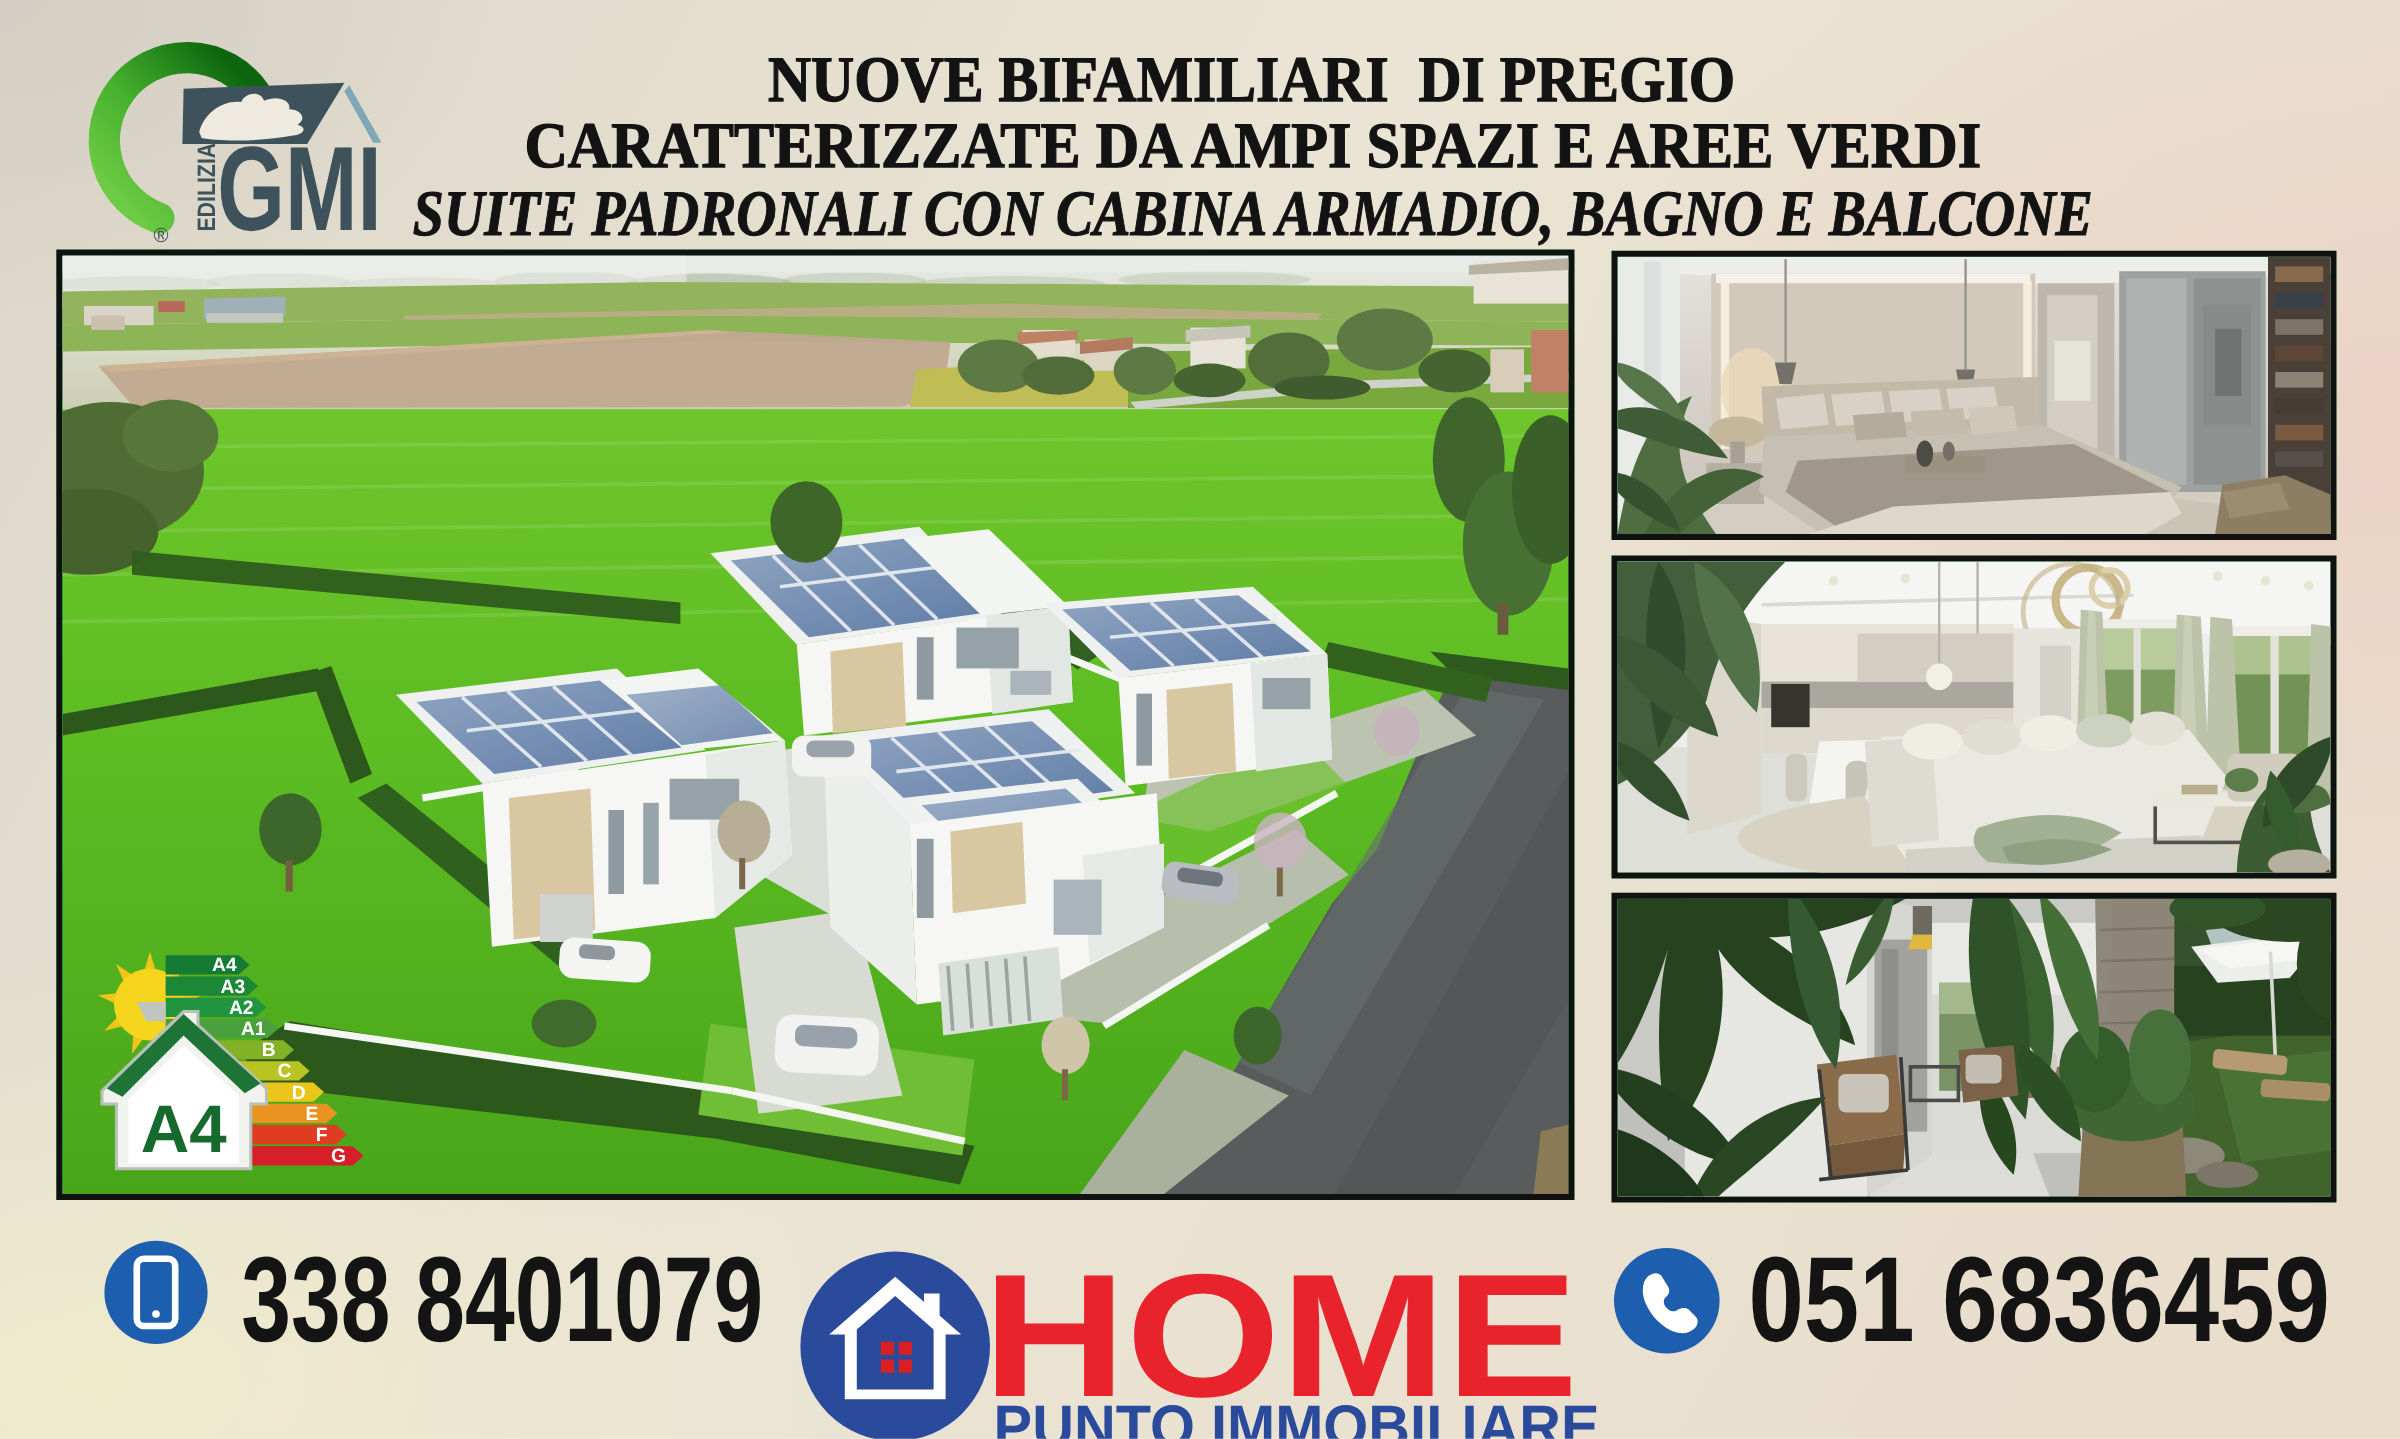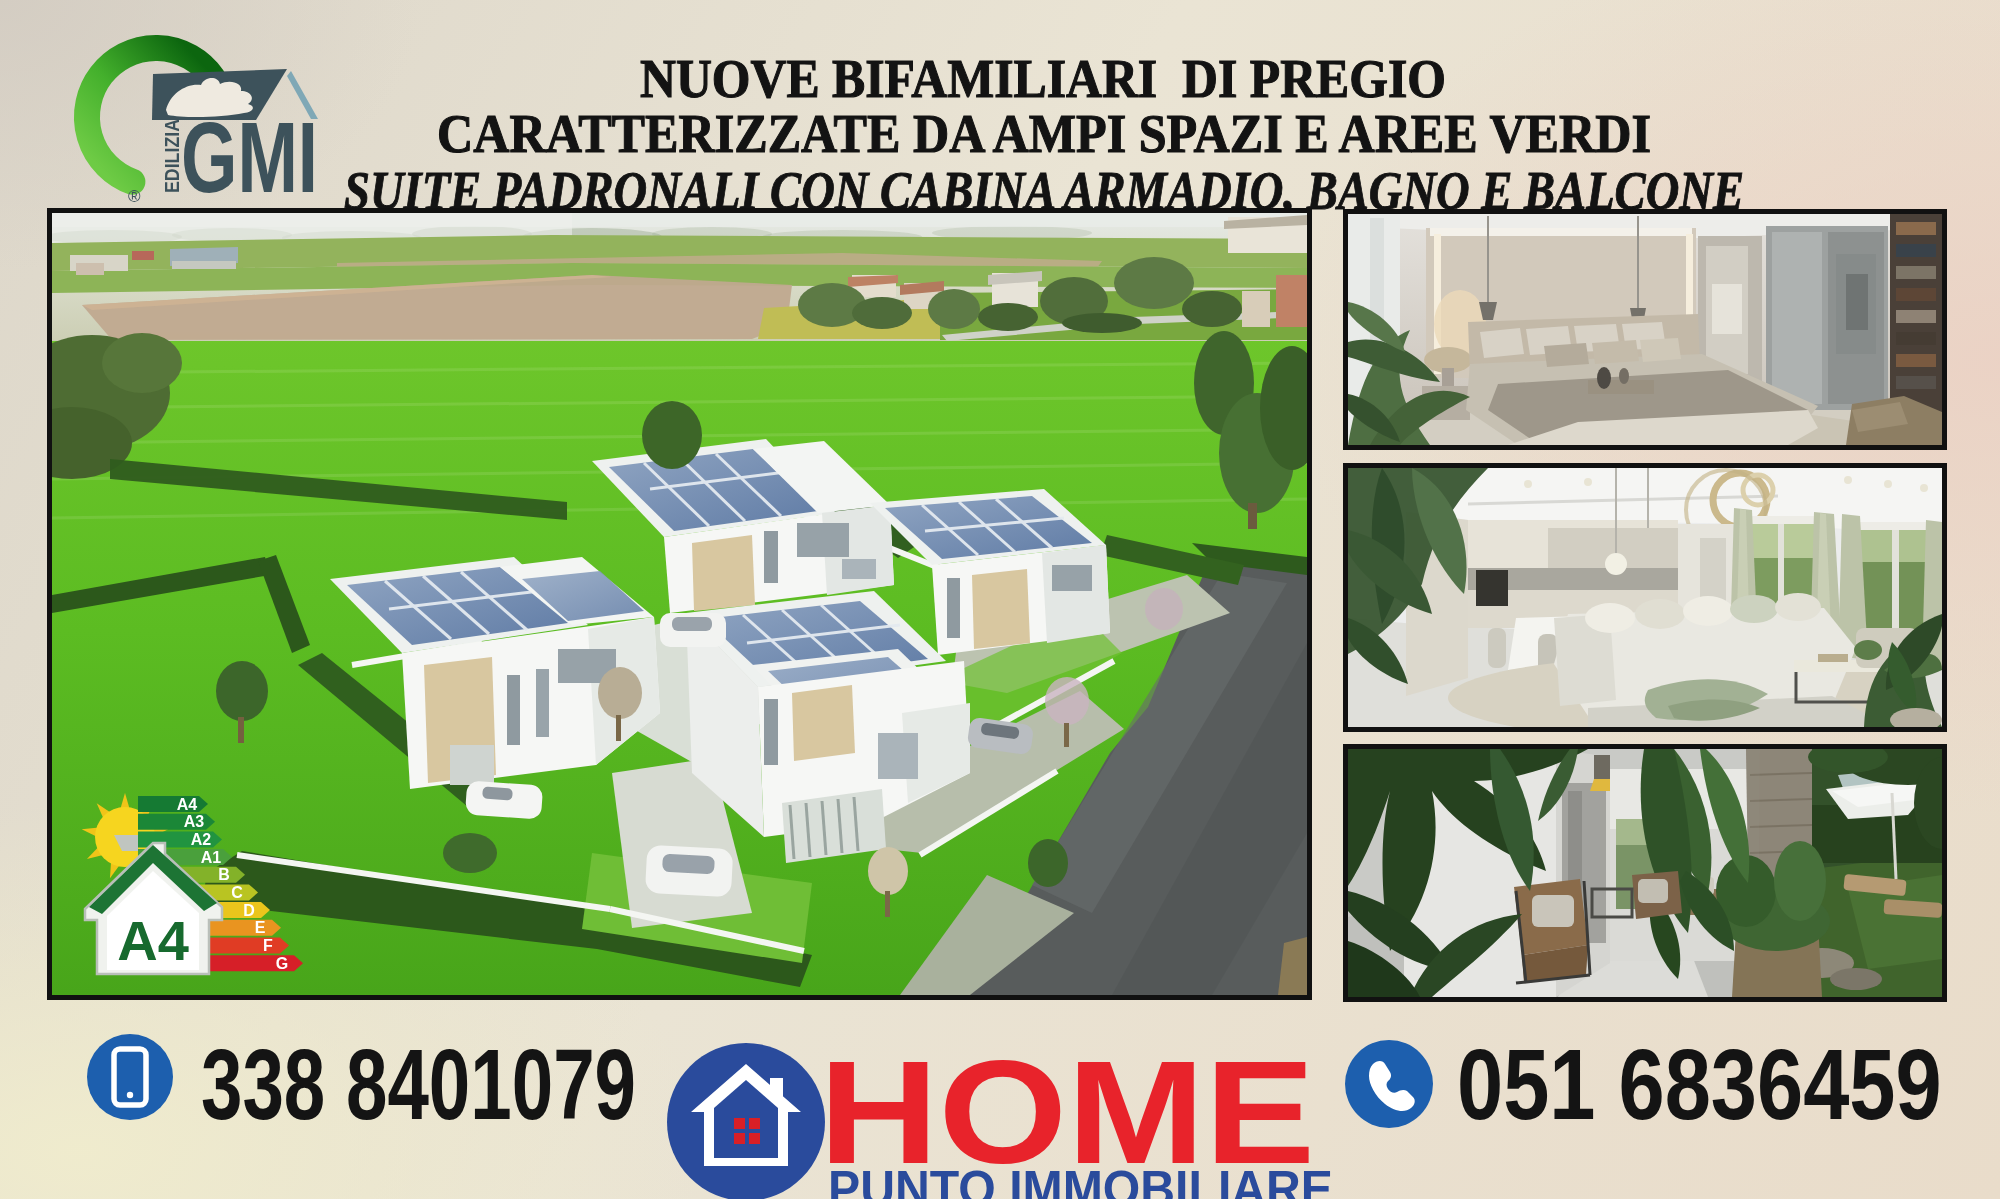--- a/index.html
+++ b/index.html
@@ -36,21 +36,21 @@
   <polygon points="231,51 258,99 251,99 227,56" fill="#7fa8b6"></polygon>
 
   <text x="121" y="172" font-family="Liberation Sans" font-weight="bold" font-size="100" fill="#3d525b" textLength="137" lengthAdjust="spacingAndGlyphs">GMI</text>
 
   <text x="0" y="0" font-family="Liberation Sans" font-weight="bold" font-size="21" fill="#3d525b" transform="translate(119,173) rotate(-90)" textLength="74" lengthAdjust="spacingAndGlyphs">EDILIZIA</text>
 
   <text x="68" y="182" font-size="17" fill="#3d525b">®</text>
 </svg>
 </div>
 
-<div class="abs" style="left:0px;top:13px;width:2000px;height:240px;">
+<div class="abs" style="left:0px;top:0px;width:2000px;height:240px;">
 <svg width="2000" height="240" viewBox="0 0 2000 240">
 
   <text x="640" y="84" font-family="Liberation Serif" font-weight="bold" font-size="54" fill="#131313" stroke="#131313" stroke-width="1.1" textLength="806" lengthAdjust="spacingAndGlyphs">NUOVE BIFAMILIARI&nbsp; DI PREGIO</text>
 
   <text x="437" y="139" font-family="Liberation Serif" font-weight="bold" font-size="54" fill="#131313" stroke="#131313" stroke-width="1.1" textLength="1214" lengthAdjust="spacingAndGlyphs">CARATTERIZZATE DA AMPI SPAZI E AREE VERDI</text>
 
   <text x="344" y="196" font-family="Liberation Serif" font-weight="bold" font-style="italic" font-size="54" fill="#131313" stroke="#131313" stroke-width="0.9" textLength="1400" lengthAdjust="spacingAndGlyphs">SUITE PADRONALI CON CABINA ARMADIO, BAGNO E BALCONE</text>
 </svg>
 </div>
 

